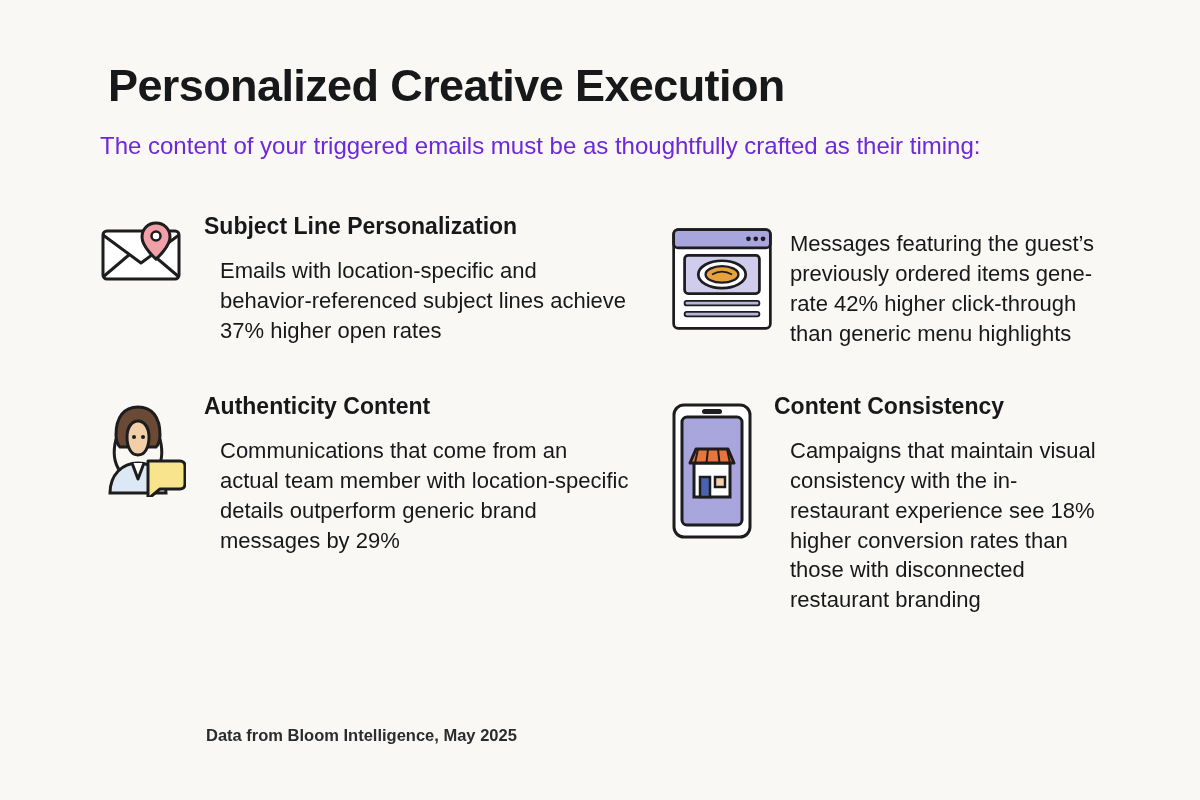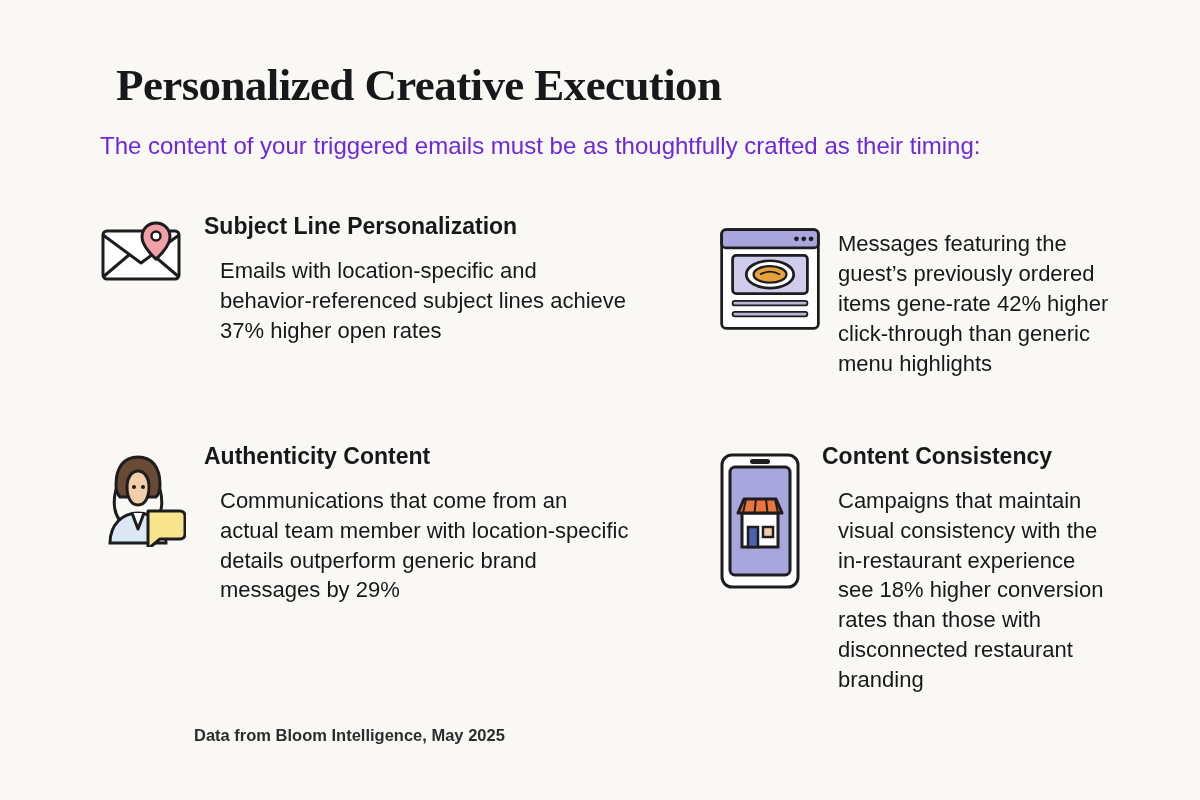--- a/index.html
+++ b/index.html
@@ -19,36 +19,34 @@
     width: 1200px;
     height: 800px;
     box-sizing: border-box;
     padding: 62px 70px 0 100px;
   }
   .title {
     font-size: 45px;
     font-weight: bold;
     letter-spacing: -0.6px;
     line-height: 1.05;
-    margin: 0 0 22px 16px;
-    font-family: Liberation Serif, serif;
+    margin: 0 0 22px 8px;
   }
   .subtitle {
     font-size: 24px;
     font-weight: normal;
     line-height: 1.25;
     margin: 0 0 52px 0;
     color: #6d28d9;
   }
   .grid {
     display: grid;
     grid-template-columns: 570px 1fr;
     column-gap: 0px;
     row-gap: 28px;
-    gap: 48px;
   }
   .cell {
     display: flex;
     align-items: flex-start;
   }
   .icon-wrap {
     flex: 0 0 auto;
     width: 104px;
     display: flex;
     justify-content: flex-start;
@@ -71,21 +69,21 @@
     line-height: 1.36;
     margin: 16px;
     max-width: 410px;
   }
   .cell.right .cell-title,
   .cell.right .cell-text {
     max-width: 420px;
   }
   .source {
     position: absolute;
-    left: 194px;
+    left: 206px;
     top: 726px;
     font-size: 16.5px;
     font-weight: bold;
     color: #2b2c2e;
   }
   svg { display: block; }
 </style>
 </head>
 <body style="background: rgb(249, 248, 244); color: rgb(23, 24, 26);">
 

